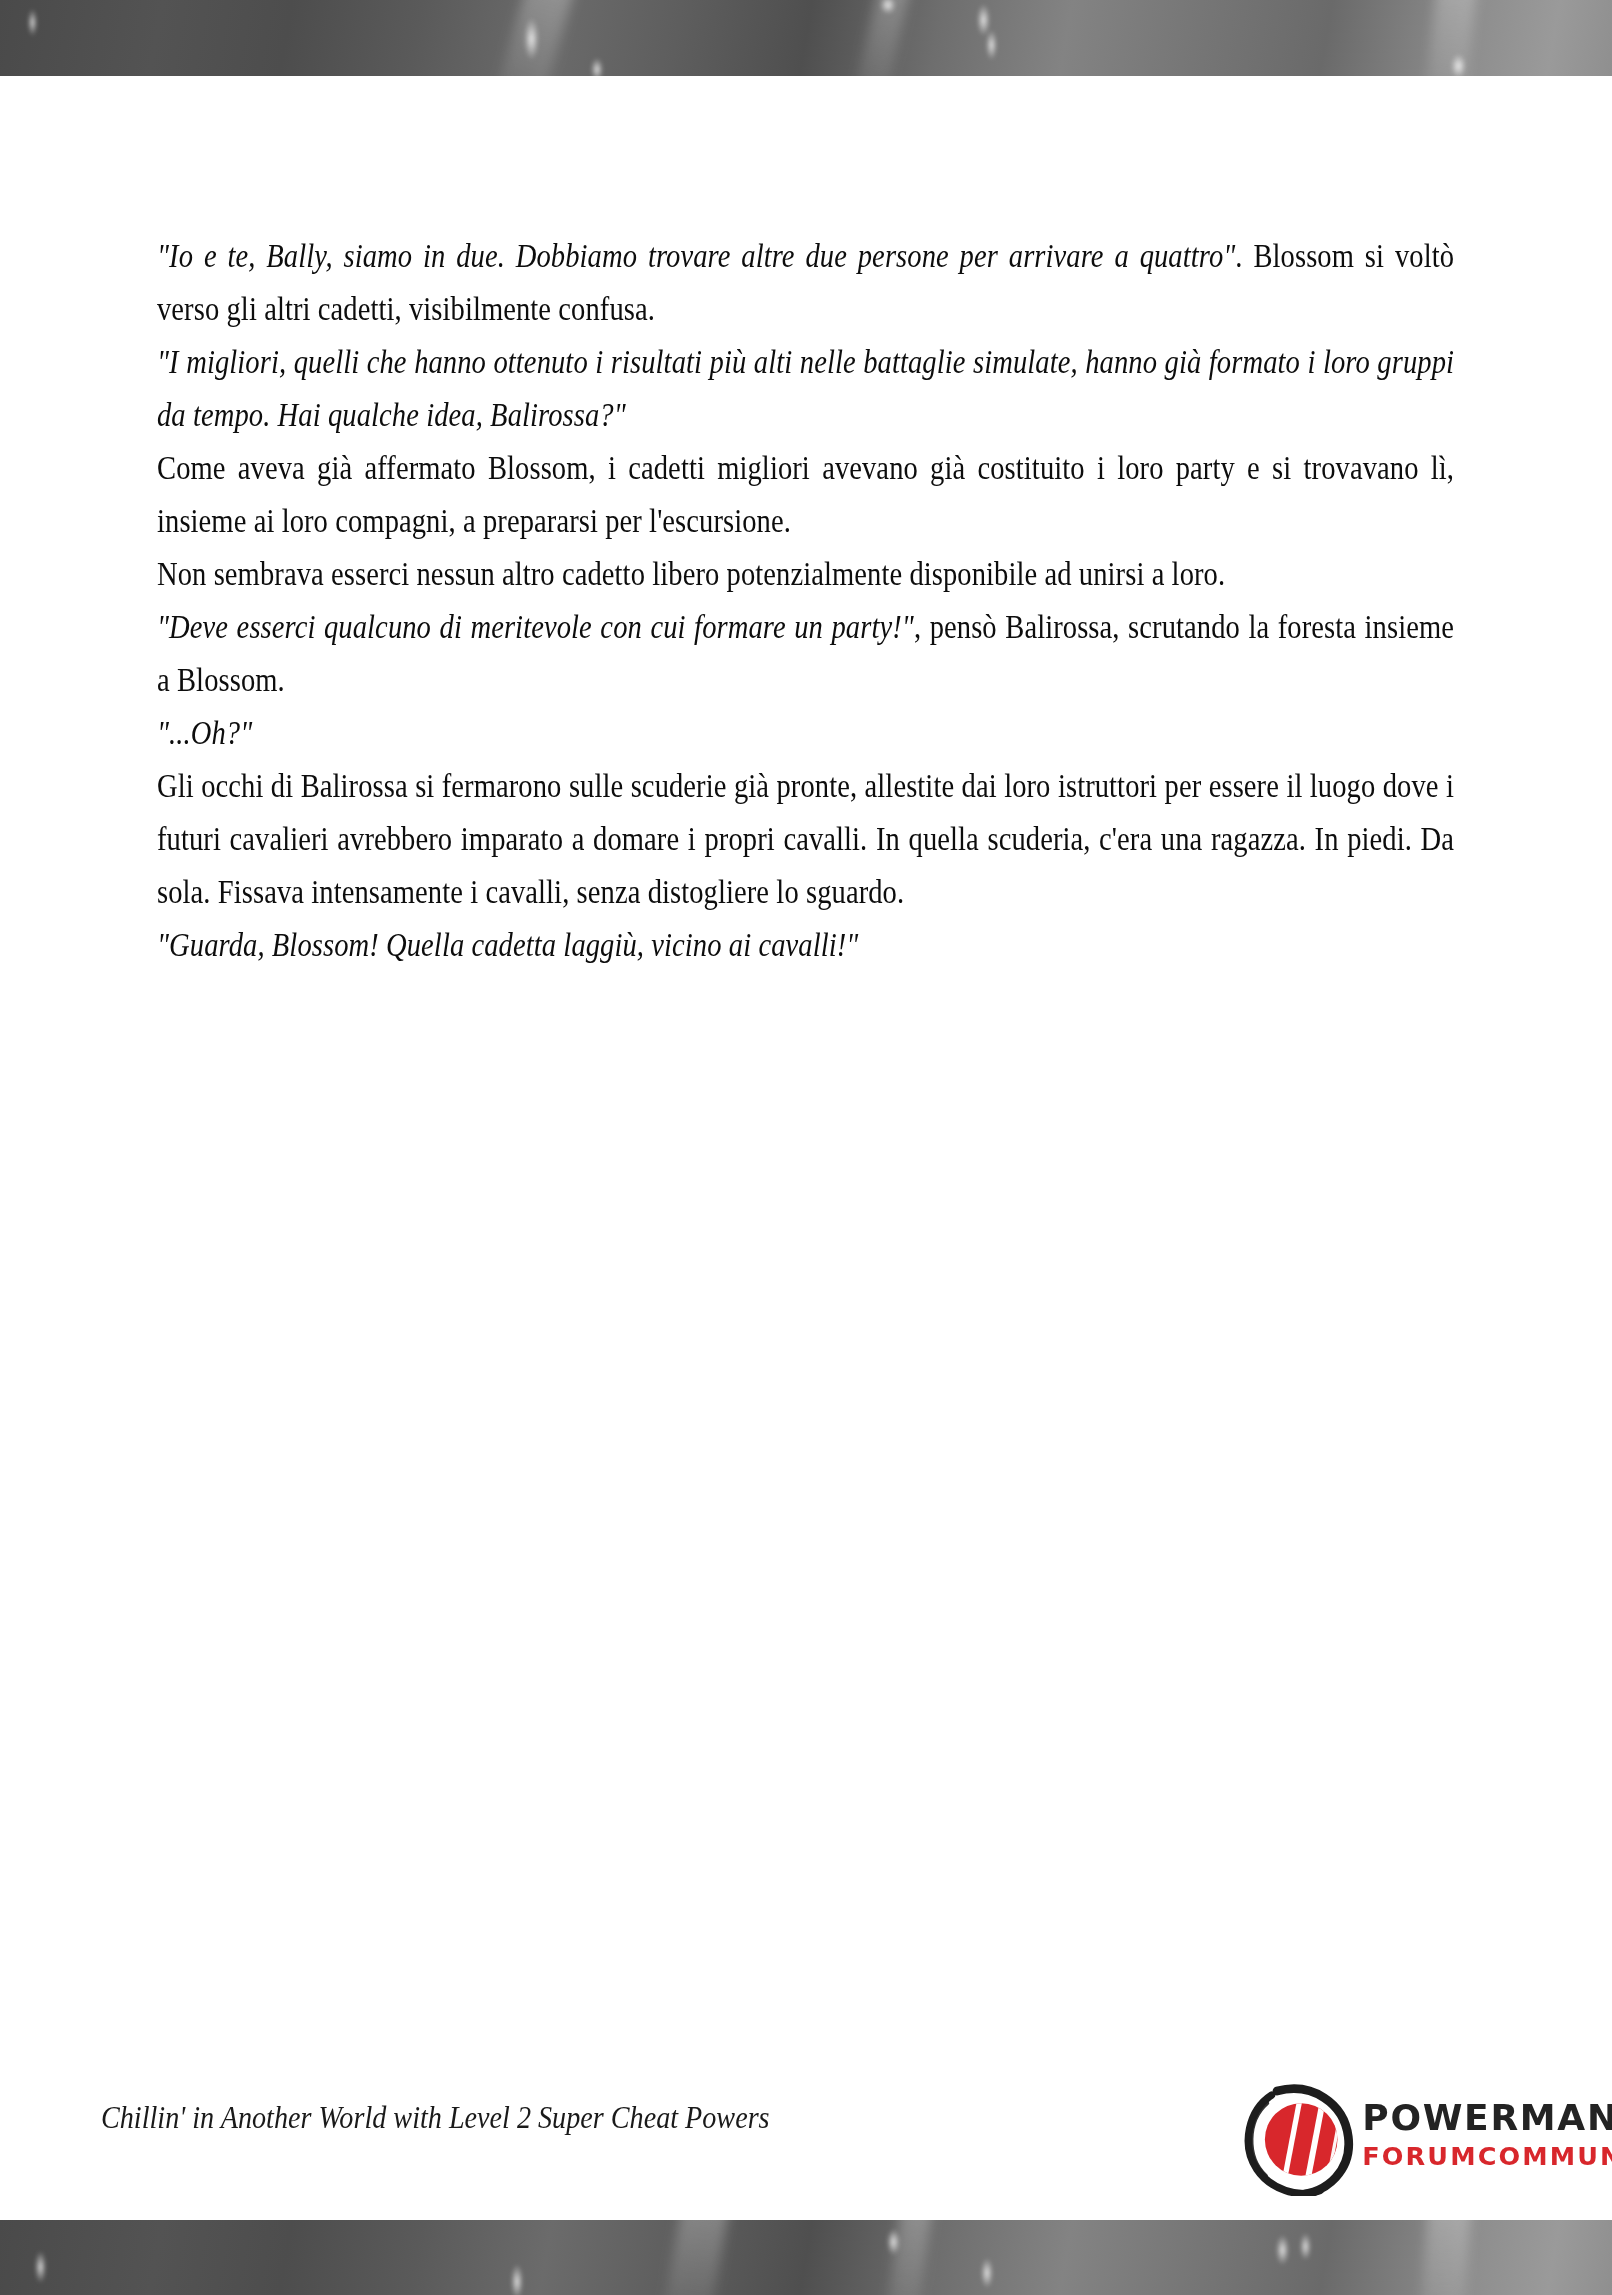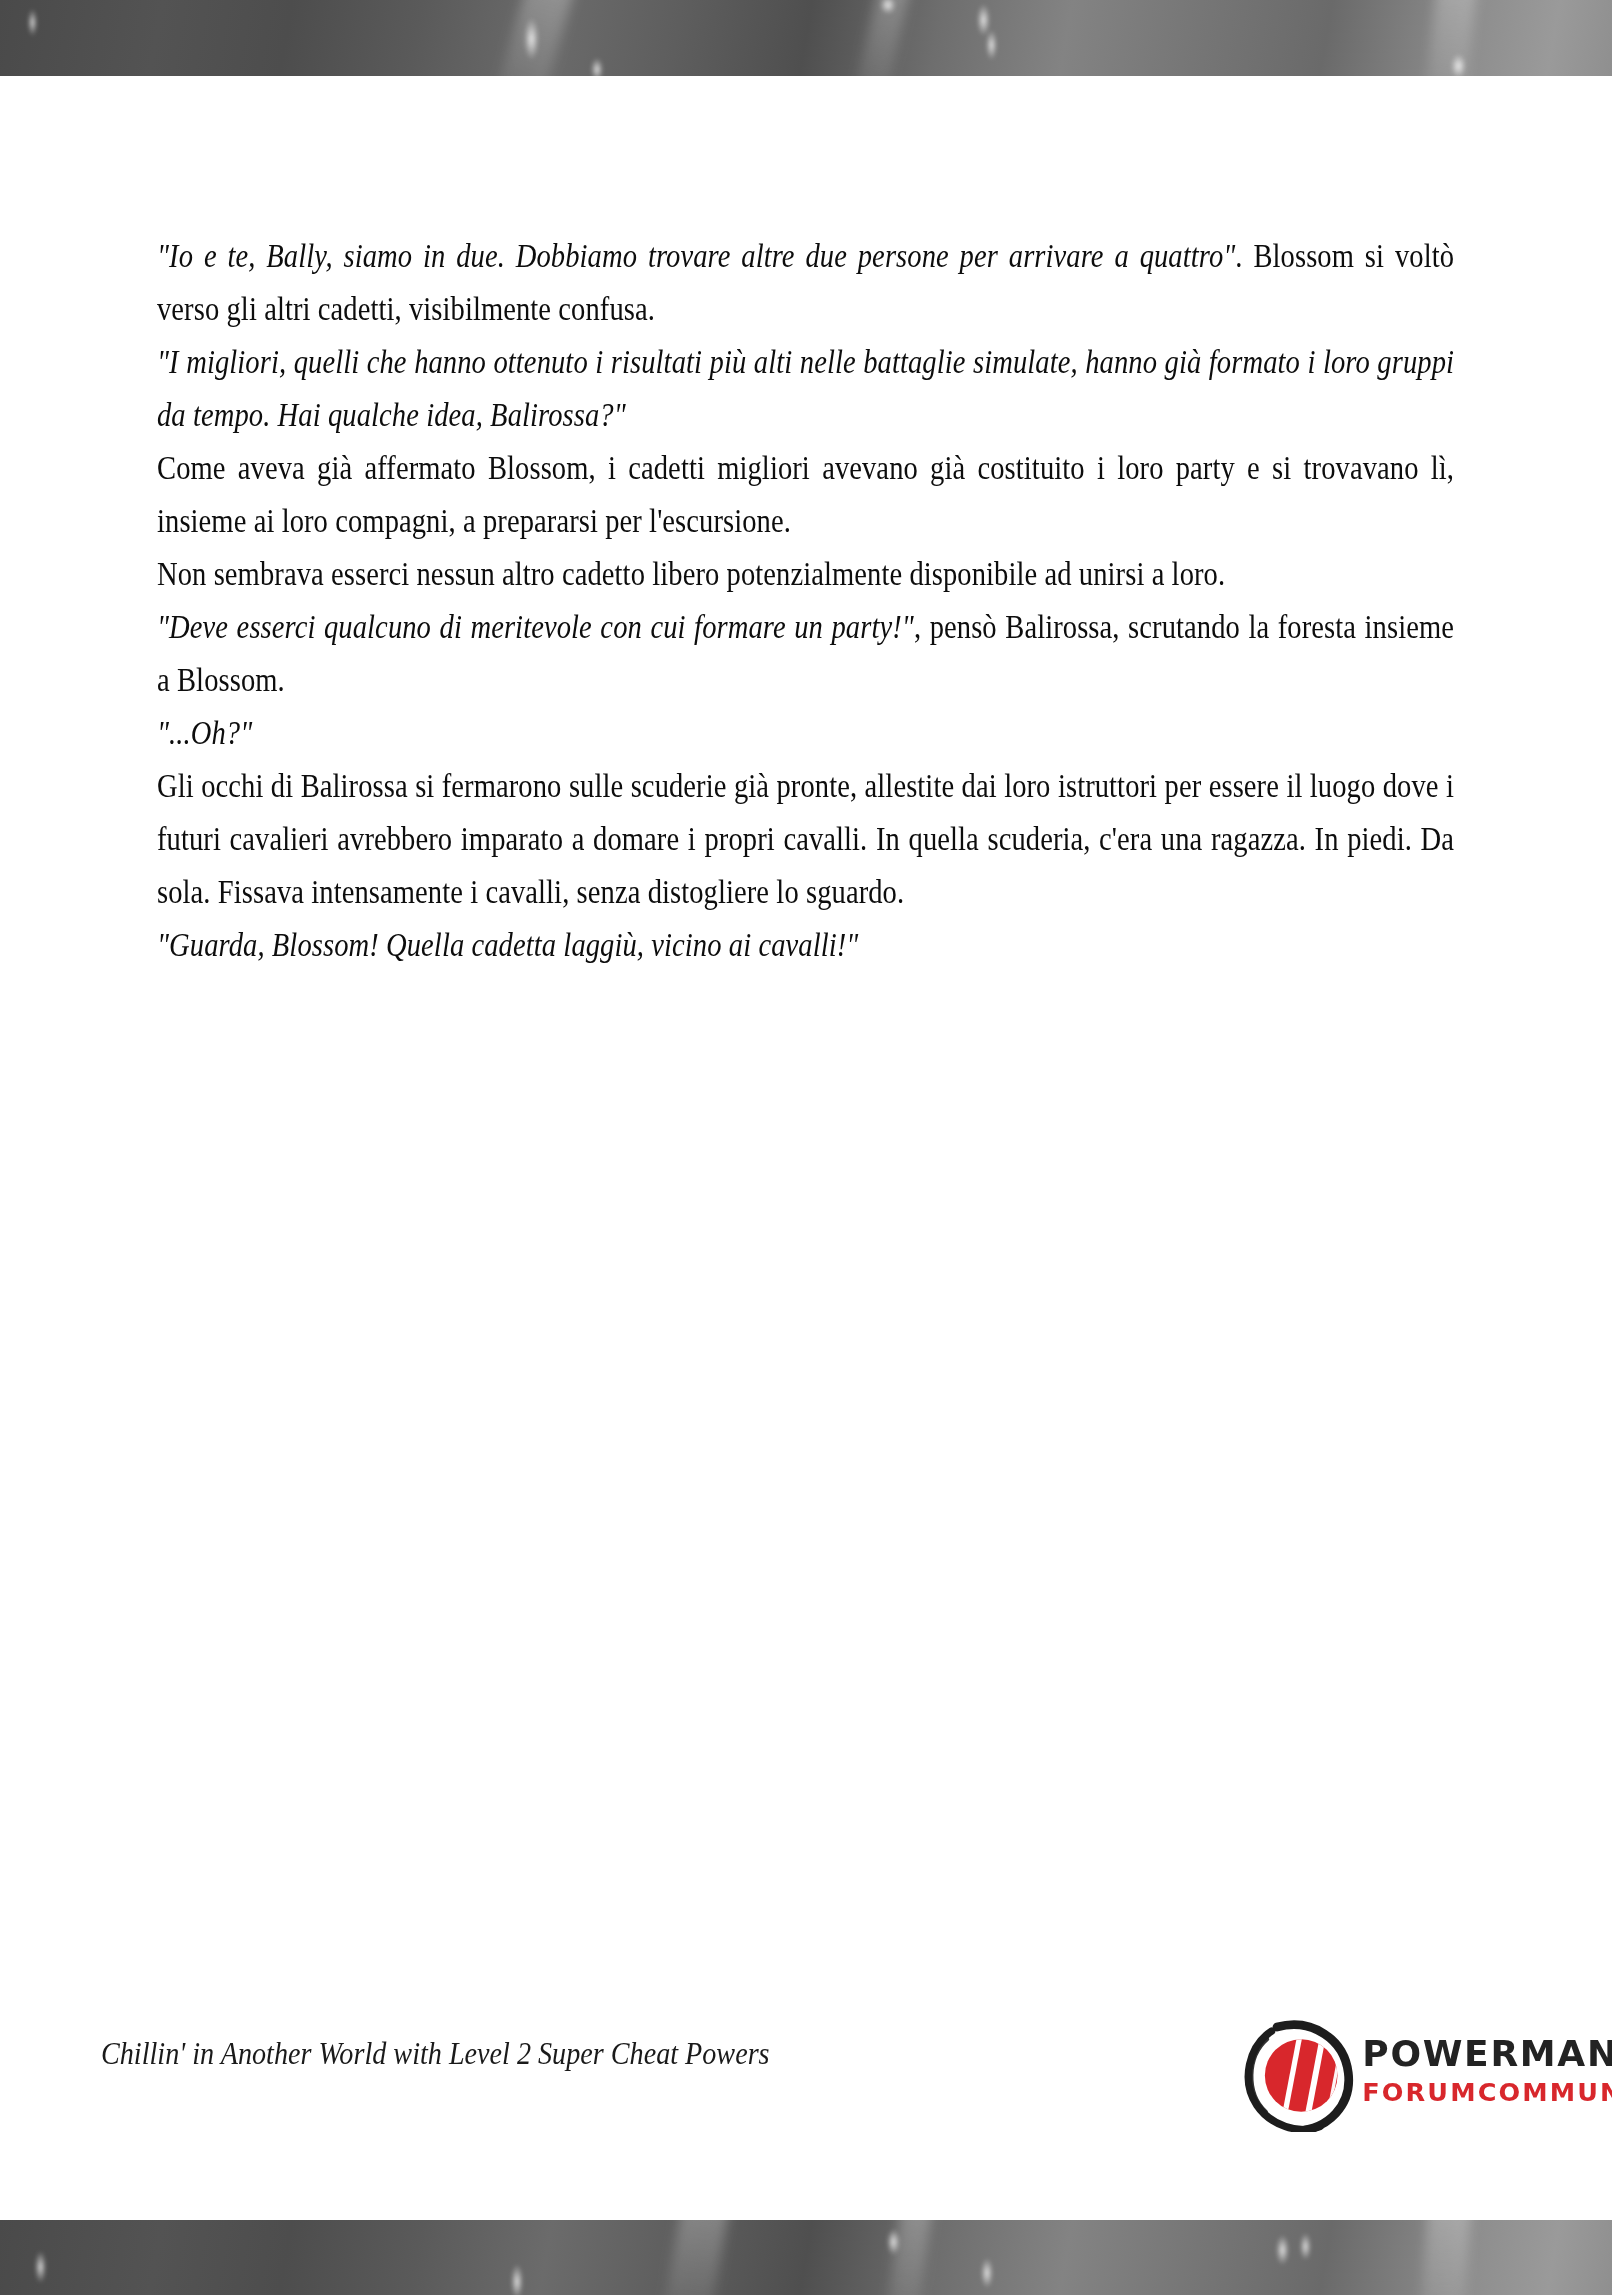--- a/index.html
+++ b/index.html
@@ -77,21 +77,21 @@
     letter-spacing: 0.1px;
   }
   .para.last-line-left { text-align-last: left; }
   .para em { font-style: italic; }
   .para.italic { font-style: italic; }
 
   
   .footer {
     position: absolute;
     left: 0;
-    top: 1920px;
+    top: 1984px;
     width: 1612px;
     height: 156px;
   }
   .footer-title {
     position: absolute;
     left: 101px;
     top: 39px;
     font-style: italic;
     font-size: 32px;
     color: #1a1a1a;

